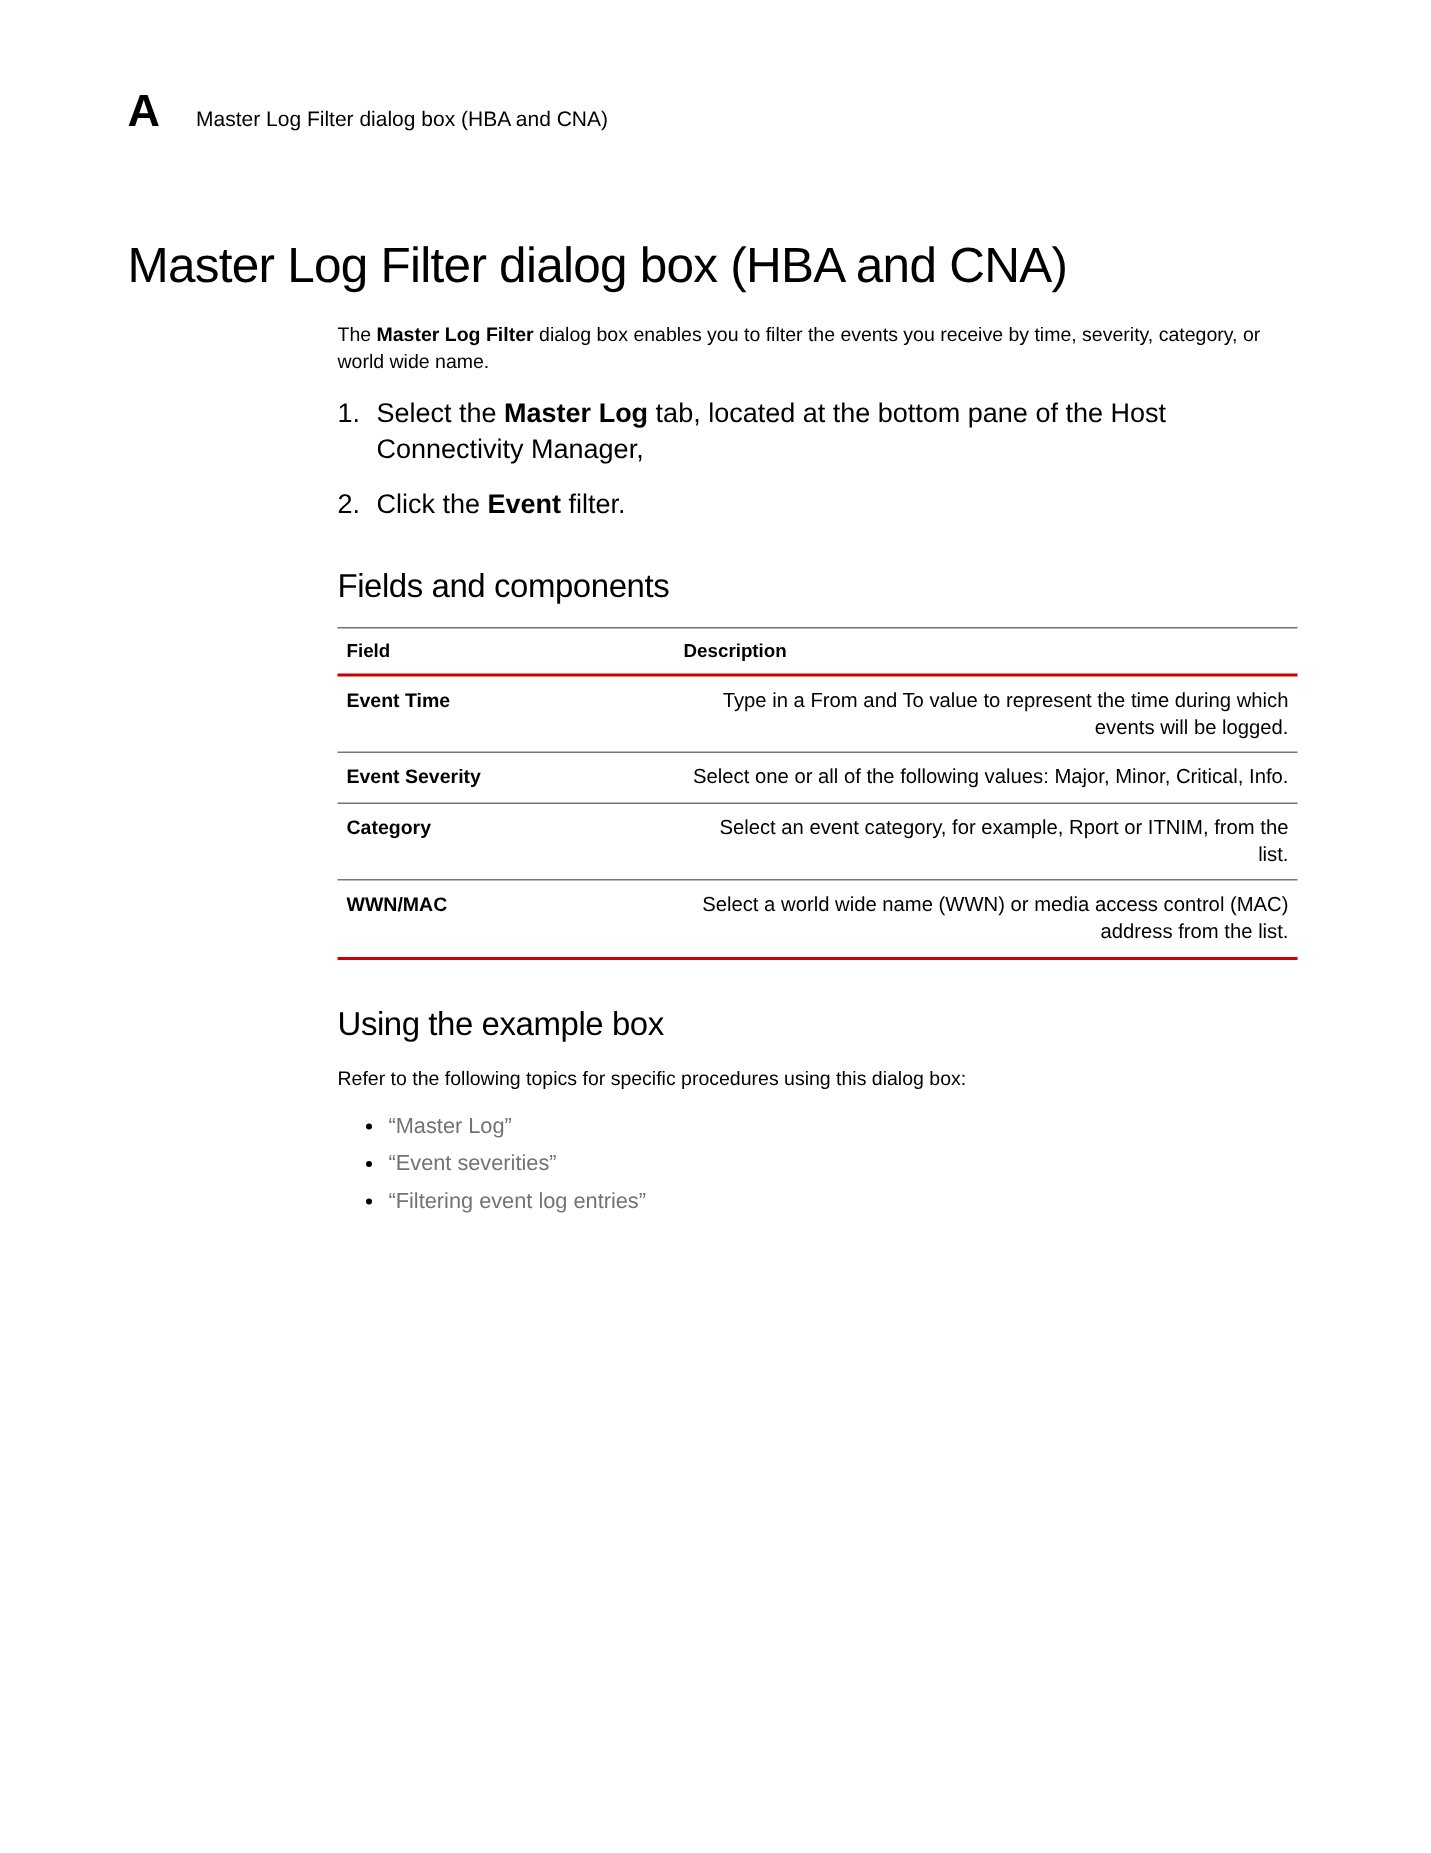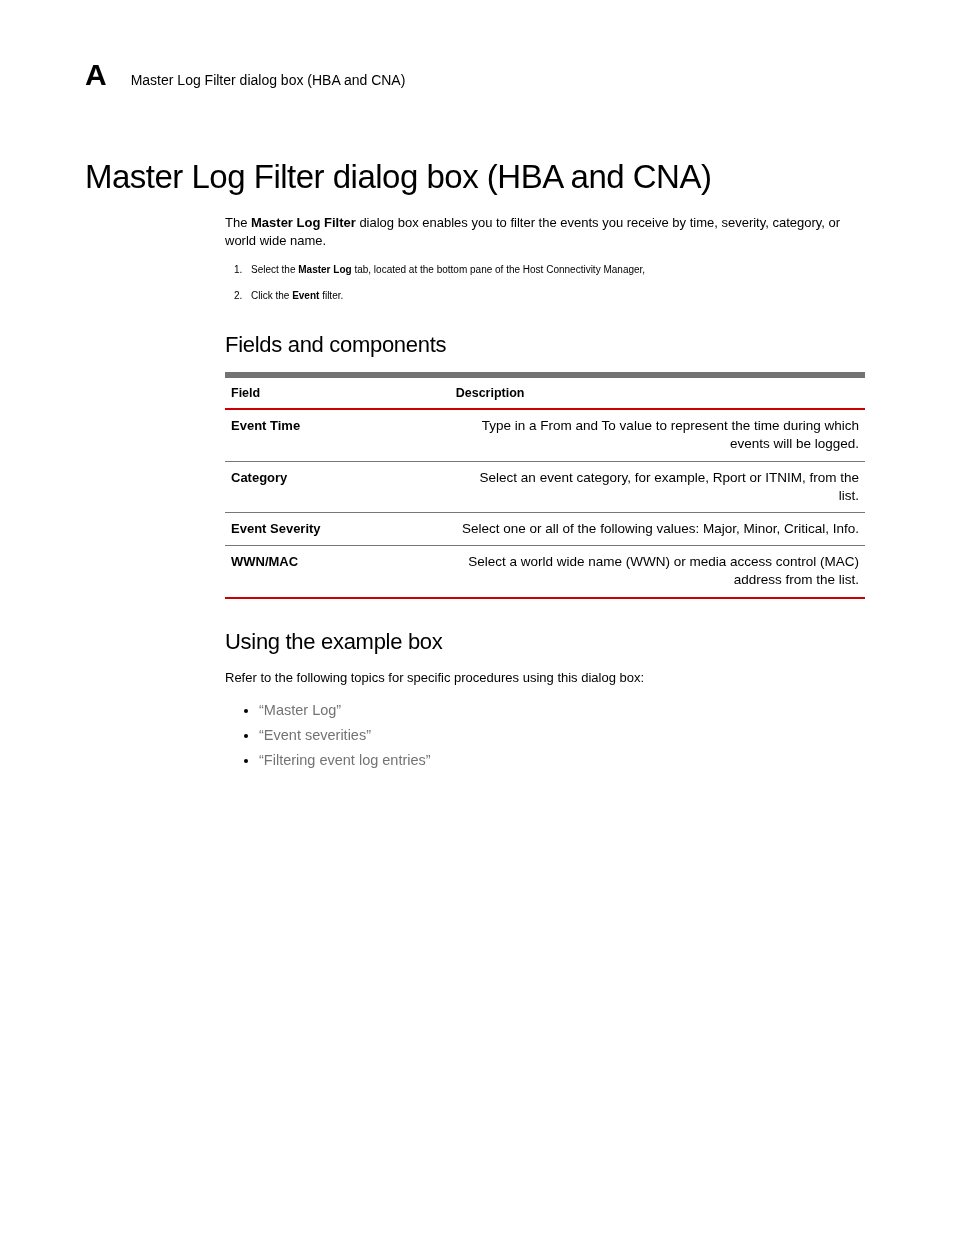--- a/index.html
+++ b/index.html
@@ -52,42 +52,42 @@
   }
   .body-text .bold { font-weight: 700; }
   h2.section {
     font-family: Arial, Helvetica, sans-serif;
     font-weight: 400;
     font-size: 22px;
     margin: 30px 0 14px 0;
     letter-spacing: -0.3px;
   }
   ol.steps {
-    font-size: 10px;
+    font-size: 18px;
     line-height: 1.35;
     padding-left: 20px;
     margin: 0;
   }
   ol.steps li { margin-bottom: 12px; padding-left: 6px; }
   ol.steps .bold { font-weight: 700; }
 
   table.ftable {
     width: 640px;
     border-collapse: collapse;
     font-size: 13.5px;
     margin-top: 6px;
   }
   table.ftable th {
     text-align: left;
     font-weight: 700;
     font-size: 12.5px;
     padding: 8px 6px;
   }
   table.ftable thead tr {
-    border-top: 6px solid #737373;
+    border-top: 1px solid #737373;
     border-bottom: 2px solid #cc0000;
   }
   table.ftable tbody tr {
     border-bottom: 1px solid #777;
   }
   table.ftable tbody tr:last-child {
     border-bottom: 2px solid #cc0000;
   }
   table.ftable td {
     padding: 7px 6px;
@@ -142,26 +142,26 @@
           <th>Field</th>
           <th>Description</th>
         </tr>
       </thead>
       <tbody>
         <tr>
           <td class="fname">Event Time</td>
           <td class="fdesc">Type in a From and To value to represent the time during which events will be logged.</td>
         </tr>
         <tr>
+          <td class="fname">Event Severity</td>
+          <td class="fdesc">Select one or all of the following values: Major, Minor, Critical, Info.</td>
+        </tr>
+        <tr>
           <td class="fname">Category</td>
           <td class="fdesc">Select an event category, for example, Rport or ITNIM, from the list.</td>
-        </tr>
-        <tr>
-          <td class="fname">Event Severity</td>
-          <td class="fdesc">Select one or all of the following values: Major, Minor, Critical, Info.</td>
         </tr>
         <tr>
           <td class="fname">WWN/MAC</td>
           <td class="fdesc">Select a world wide name (WWN) or media access control (MAC) address from the list.</td>
         </tr>
       </tbody>
     </table>
 
     <h2 class="section">Using the example box</h2>
     <p class="body-text">Refer to the following topics for specific procedures using this dialog box:</p>

